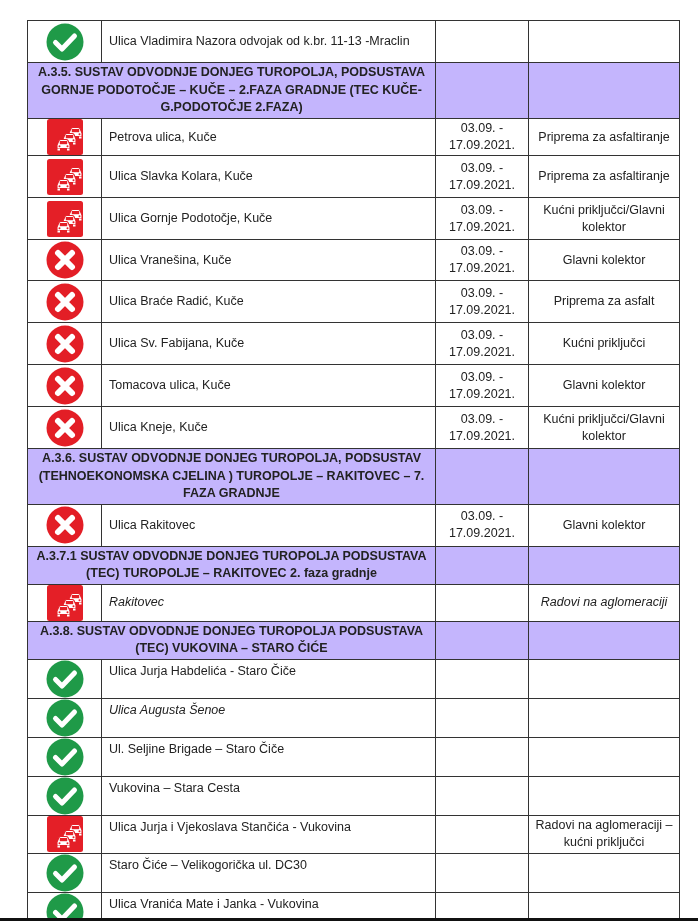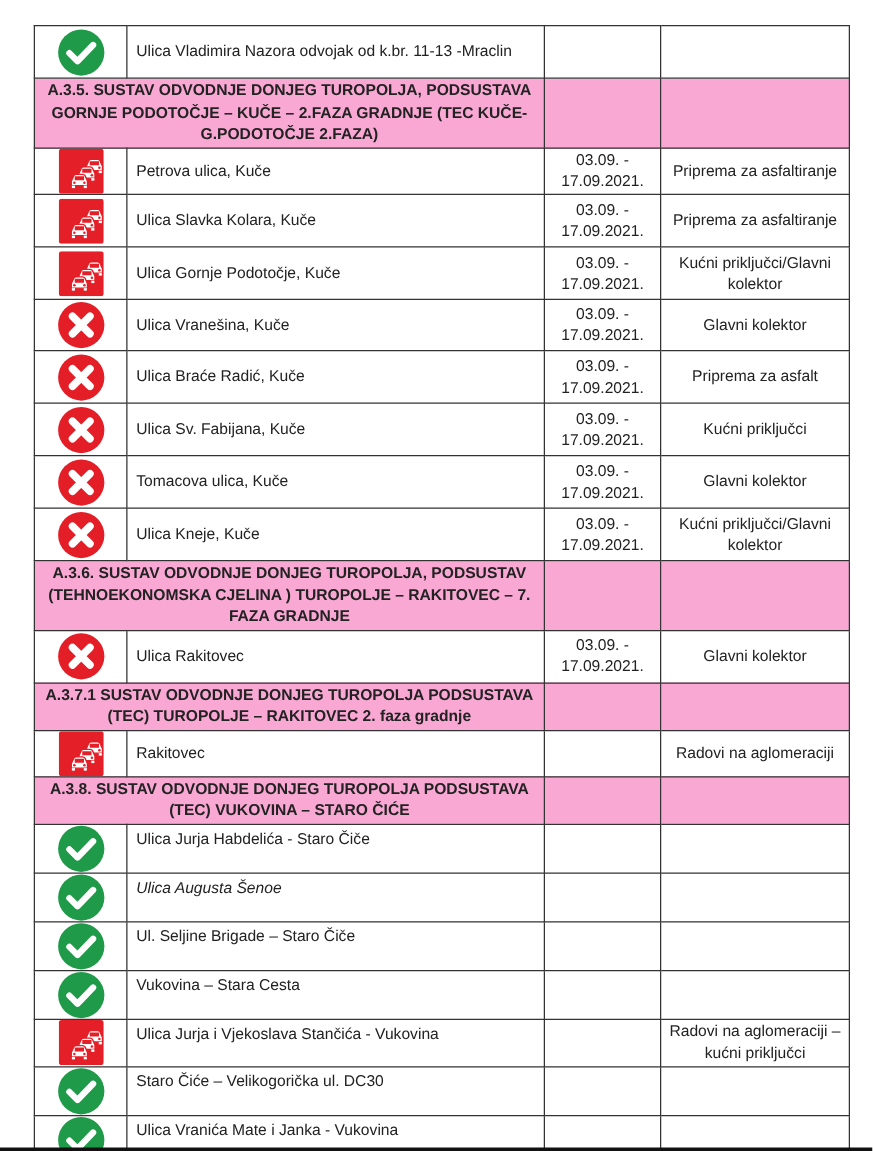--- a/index.html
+++ b/index.html
@@ -18,21 +18,21 @@
       border: 1.5px solid #333; padding: 0; font-size: 12.5px; line-height: 17px;
       vertical-align: middle; overflow: visible;
     }
     col.c-icon { width: 74px; }
     col.c-name { width: 334px; }
     col.c-date { width: 93px; }
     col.c-work { width: 151px; }
     td.icon-cell { text-align: center; position: relative; }
     td.name-cell { padding-left: 7px !important; }
     td.date-cell, td.work-cell { text-align: center; }
-    tr.section td { background: #f9a8d4; }
+    tr.section td { background: #c4b5fd; }
     tr.section td.section-title {
       text-align: center; font-weight: bold; font-size: 12.5px; line-height: 17.5px; padding: 1px 8px;
     }
     tr.top-aligned td.name-cell { vertical-align: top; padding-top: 3px; }
     .ico { display: inline-block; vertical-align: middle; }
     .ico svg { display: block; }
   </style>
 </head>
 <body>
 
@@ -211,21 +211,21 @@
             </svg></span></td>
         <td class="name-cell">Ulica Rakitovec</td>
         <td class="date-cell">03.09. - 17.09.2021.</td>
         <td class="work-cell">Glavni kolektor</td>
       </tr>
       <tr class="section" style="height: 37px;">
         <td colspan="2" class="section-title">A.3.7.1 SUSTAV ODVODNJE DONJEG TUROPOLJA PODSUSTAVA (TEC) TUROPOLJE – RAKITOVEC 2. faza gradnje</td>
         <td></td>
         <td></td>
       </tr>
-      <tr style="height: 36px;">
+      <tr style="height: 36px; font-style: italic;">
         <td class="icon-cell"><span class="ico"><svg width="36" height="36" viewBox="0 0 36 36">
               <rect x="0" y="0" width="36" height="36" rx="2.5" fill="#e41f27"></rect>
               <g transform="translate(21,8)">
                 <path d="M1 6 L3 1.5 Q3.6 0.5 5 0.5 L10 0.5 Q11.4 0.5 12 1.5 L14 6 L14 9.5 L1 9.5 Z" fill="#fff" stroke="#e41f27" stroke-width="1.1"></path>
                 <rect x="3.8" y="2" width="7.4" height="3.2" fill="#e41f27"></rect>
                 <circle cx="3.5" cy="7.2" r="1" fill="#e41f27"></circle>
                 <circle cx="11.5" cy="7.2" r="1" fill="#e41f27"></circle>
                 <rect x="1.5" y="9.5" width="2.5" height="2" fill="#fff"></rect>
                 <rect x="11" y="9.5" width="2.5" height="2" fill="#fff"></rect>
               </g>

